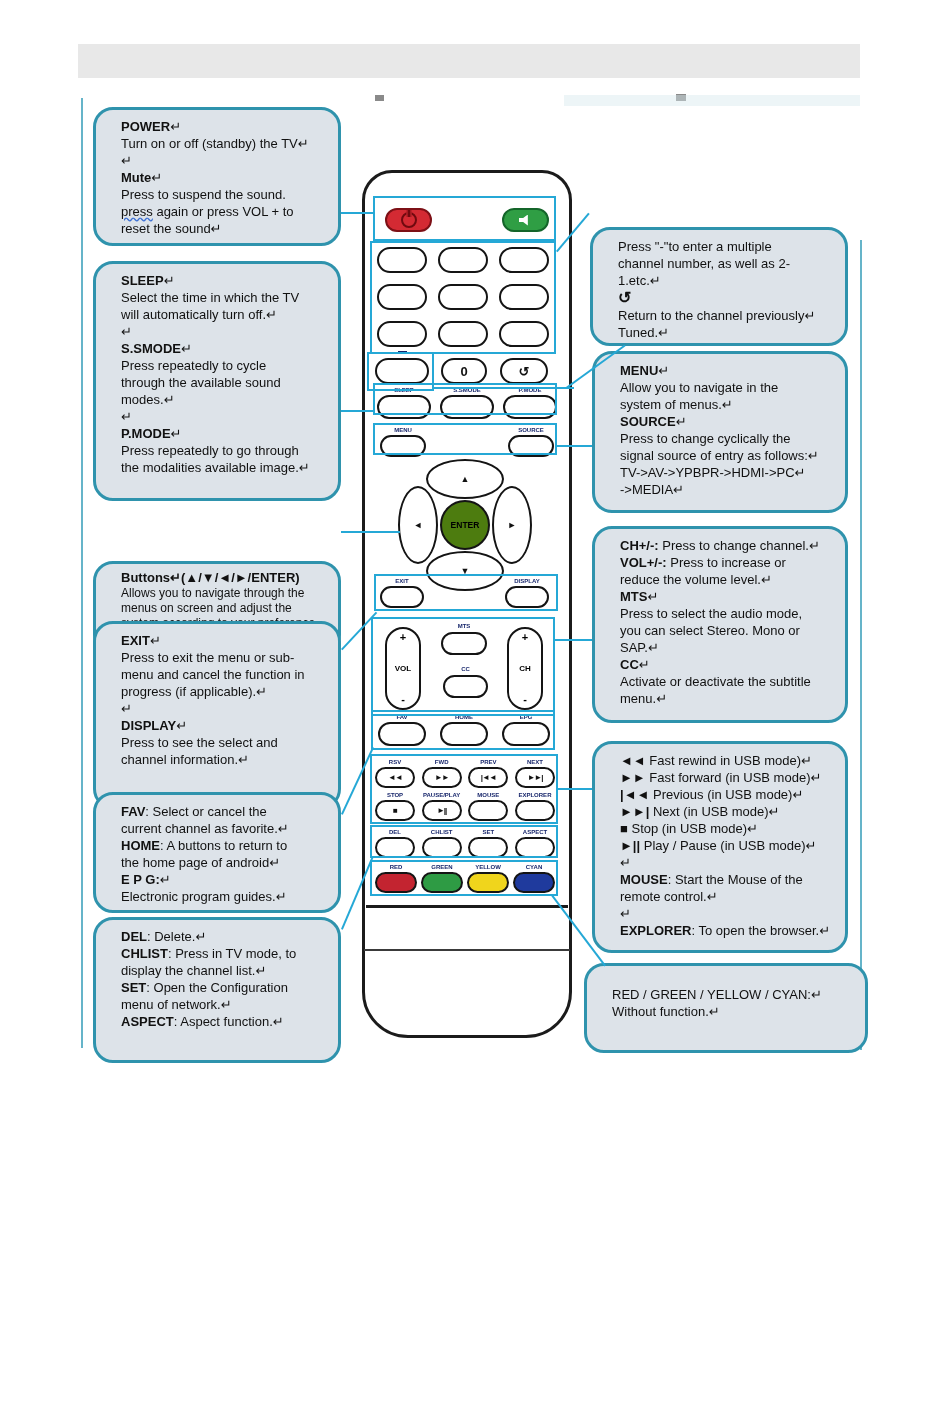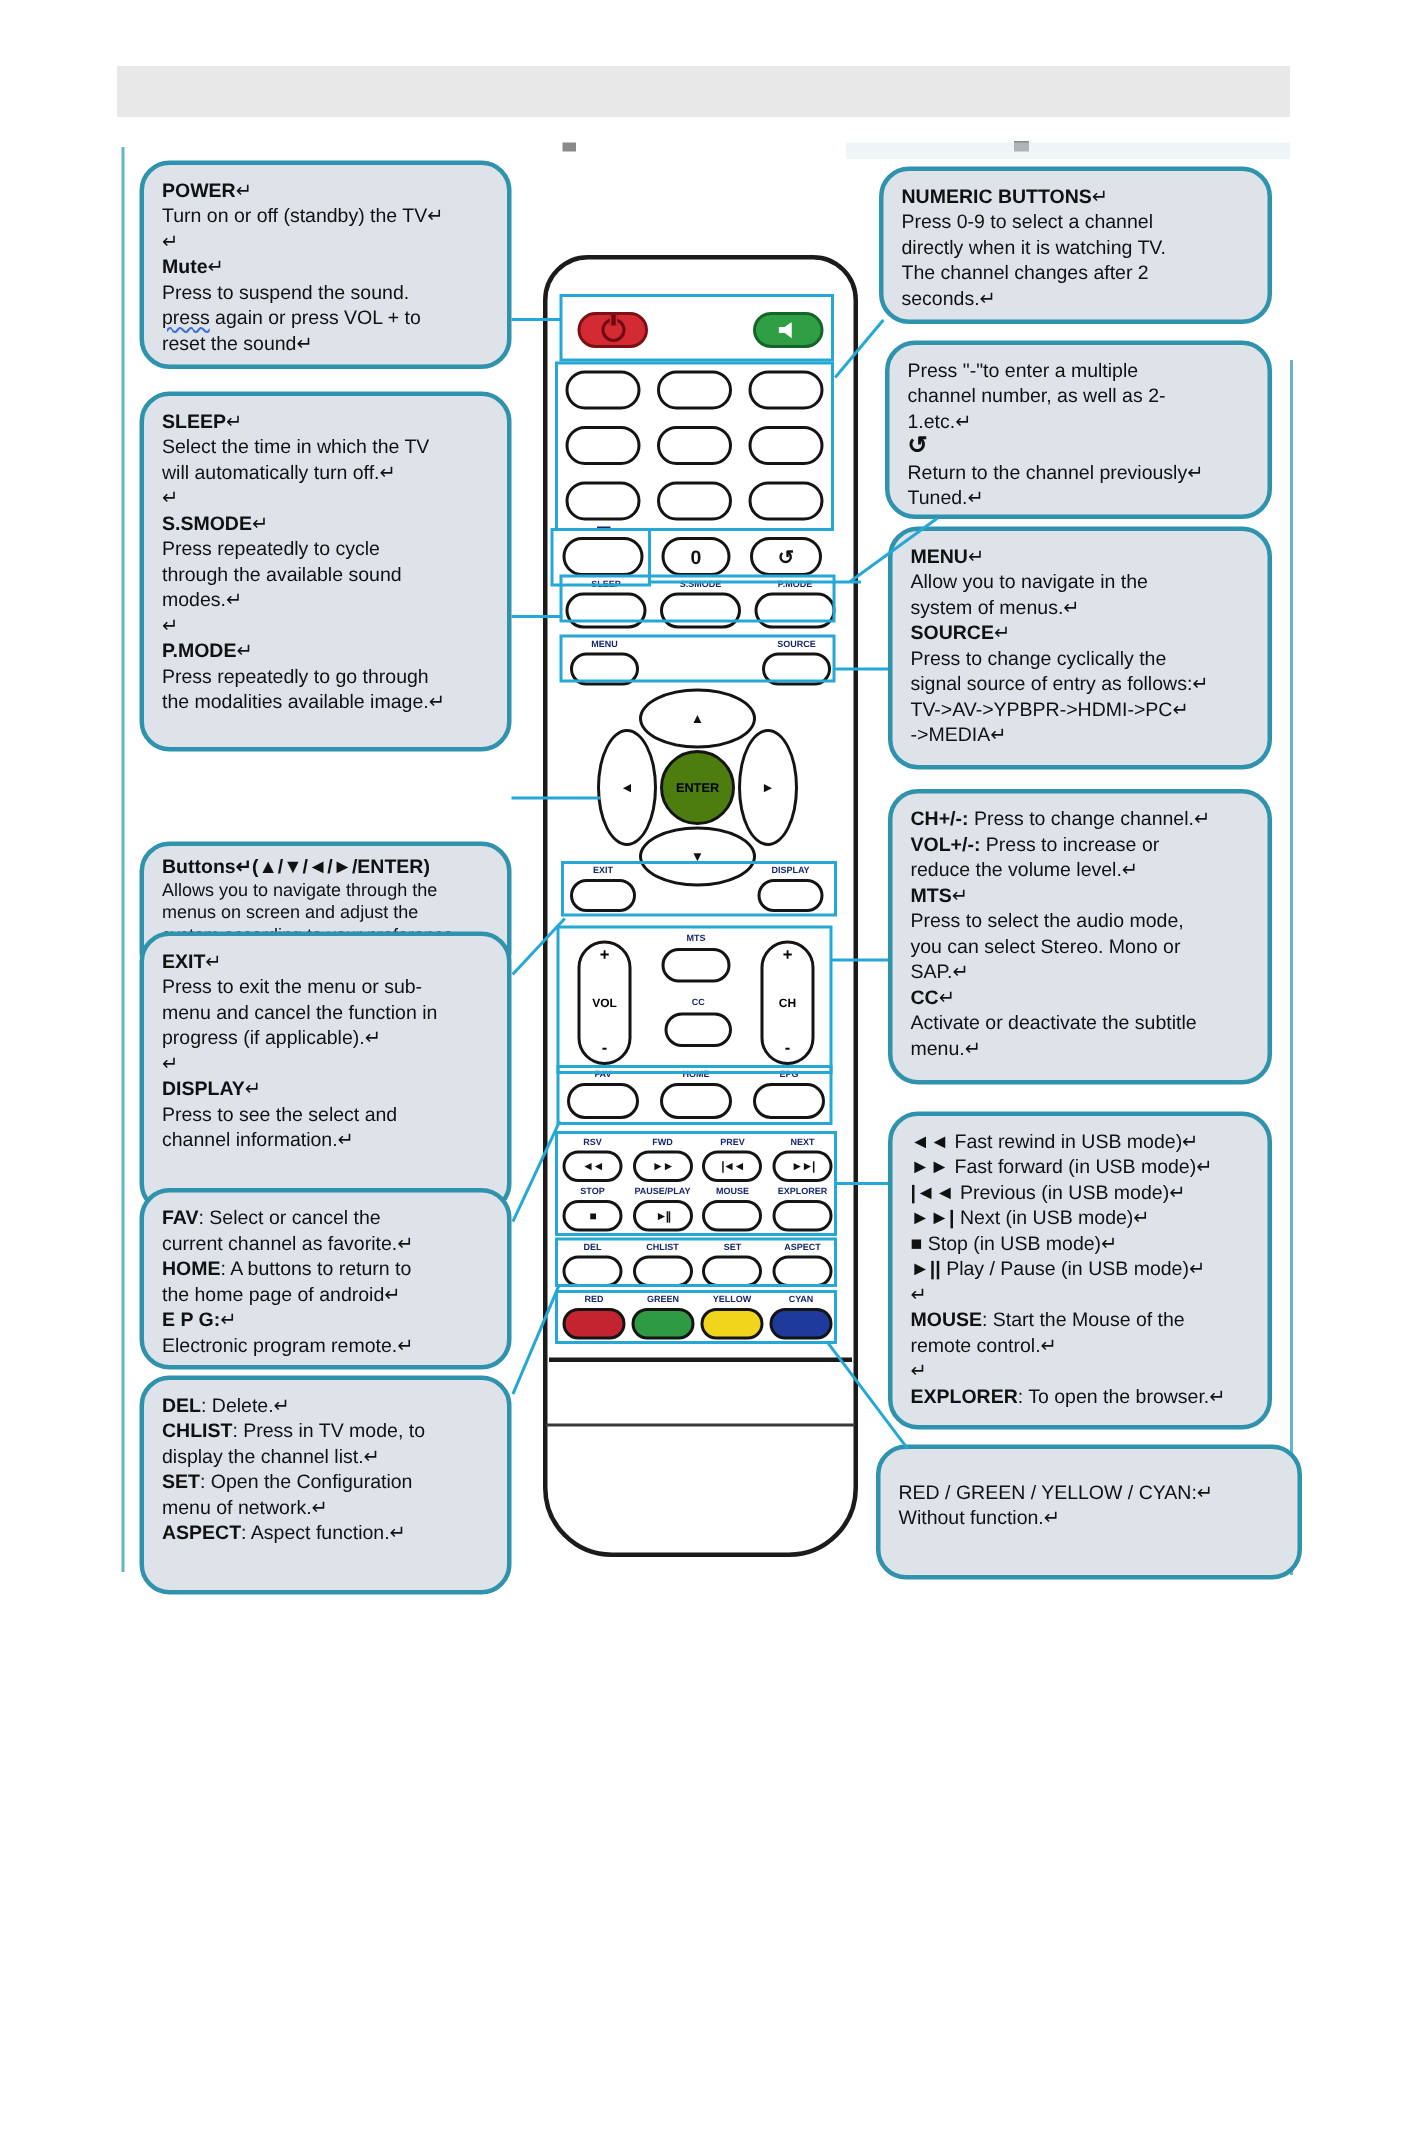--- a/index.html
+++ b/index.html
@@ -6,21 +6,21 @@
   #page{position:relative;width:950px;height:1419px;background:#ffffff;overflow:hidden;
         font-family:"Liberation Sans",sans-serif;}
   .abs{position:absolute;}
   
   .hbar{position:absolute;left:78px;top:44px;width:782px;height:34px;background:#e8e8e8;}
   .artifact{position:absolute;background:#8a8a8a;}
   .faintstrip{position:absolute;background:rgba(214,232,238,.45);}
   .frameline{position:absolute;width:2px;background:#4aa7bf;opacity:.85;}
   
   .callout{position:absolute;background:#dde3e9;border:3px solid #2f93ad;border-radius:20px;
-           padding:8px 12px;box-sizing:border-box;color:#111;font-size:13px;line-height:17px;}
+           padding:8px 25px;box-sizing:border-box;color:#111;font-size:13px;line-height:17px;}
   .callout.small{font-size:12px;line-height:15px;margin-top:44px;}
   .line{margin:0;white-space:nowrap;}
   .line b{font-weight:bold;}
   .wavy{text-decoration:underline;text-decoration-style:wavy;text-decoration-color:#3b6fd4;}
   .iconline b{font-size:16px;}
   
   .cl{position:absolute;height:2px;background:#25a8d6;transform-origin:0 0;}
   .hbox{position:absolute;border:2px solid #25a8d6;box-sizing:border-box;background:transparent;}
   
   .remote{position:absolute;left:362px;top:170px;width:210px;height:868px;background:#fff;
@@ -127,44 +127,35 @@
       </div>
   </div>
 
   <div class="callout" style="left:93px;top:792px;width:248px;height:121px;">
     <div>
         <p class="line"><b>FAV</b><span>: Select or cancel the</span></p>
         <p class="line"><span>current channel as favorite.↵</span></p>
         <p class="line"><b>HOME</b><span>: A buttons to return to</span></p>
         <p class="line"><span>the home page of android↵</span></p>
         <p class="line"><b>E P G:</b><span>↵</span></p>
-        <p class="line"><span>Electronic program remote.↵</span></p>
+        <p class="line"><span>Electronic program guides.↵</span></p>
       </div>
   </div>
 
   <div class="callout" style="left:93px;top:917px;width:248px;height:146px;">
     <div>
         <p class="line"><b>DEL</b><span>: Delete.↵</span></p>
         <p class="line"><b>CHLIST</b><span>: Press in TV mode, to</span></p>
         <p class="line"><span>display the channel list.↵</span></p>
         <p class="line"><b>SET</b><span>: Open the Configuration</span></p>
         <p class="line"><span>menu of network.↵</span></p>
         <p class="line"><b>ASPECT</b><span>: Aspect function.↵</span></p>
       </div>
   </div>
 
-  <div class="callout" style="left:586px;top:111px;width:262px;height:105px;">
-    <div>
-        <p class="line"><b>NUMERIC BUTTONS</b><span>↵</span></p>
-        <p class="line"><span>Press 0-9 to select a channel</span></p>
-        <p class="line"><span>directly when it is watching TV.</span></p>
-        <p class="line"><span>The channel changes after 2</span></p>
-        <p class="line"><span>seconds.↵</span></p>
-      </div>
-  </div>
 
   <div class="callout" style="left:590px;top:227px;width:258px;height:119px;">
     <div>
         <p class="line iconline"><span>Press "-"to enter a multiple</span></p>
         <p class="line iconline"><span>channel number, as well as 2-</span></p>
         <p class="line iconline"><span>1.etc.↵</span></p>
         <p class="line iconline"><b>↺</b></p>
         <p class="line iconline"><span>Return to the channel previously↵</span></p>
         <p class="line iconline"><span>Tuned.↵</span></p>
       </div>

